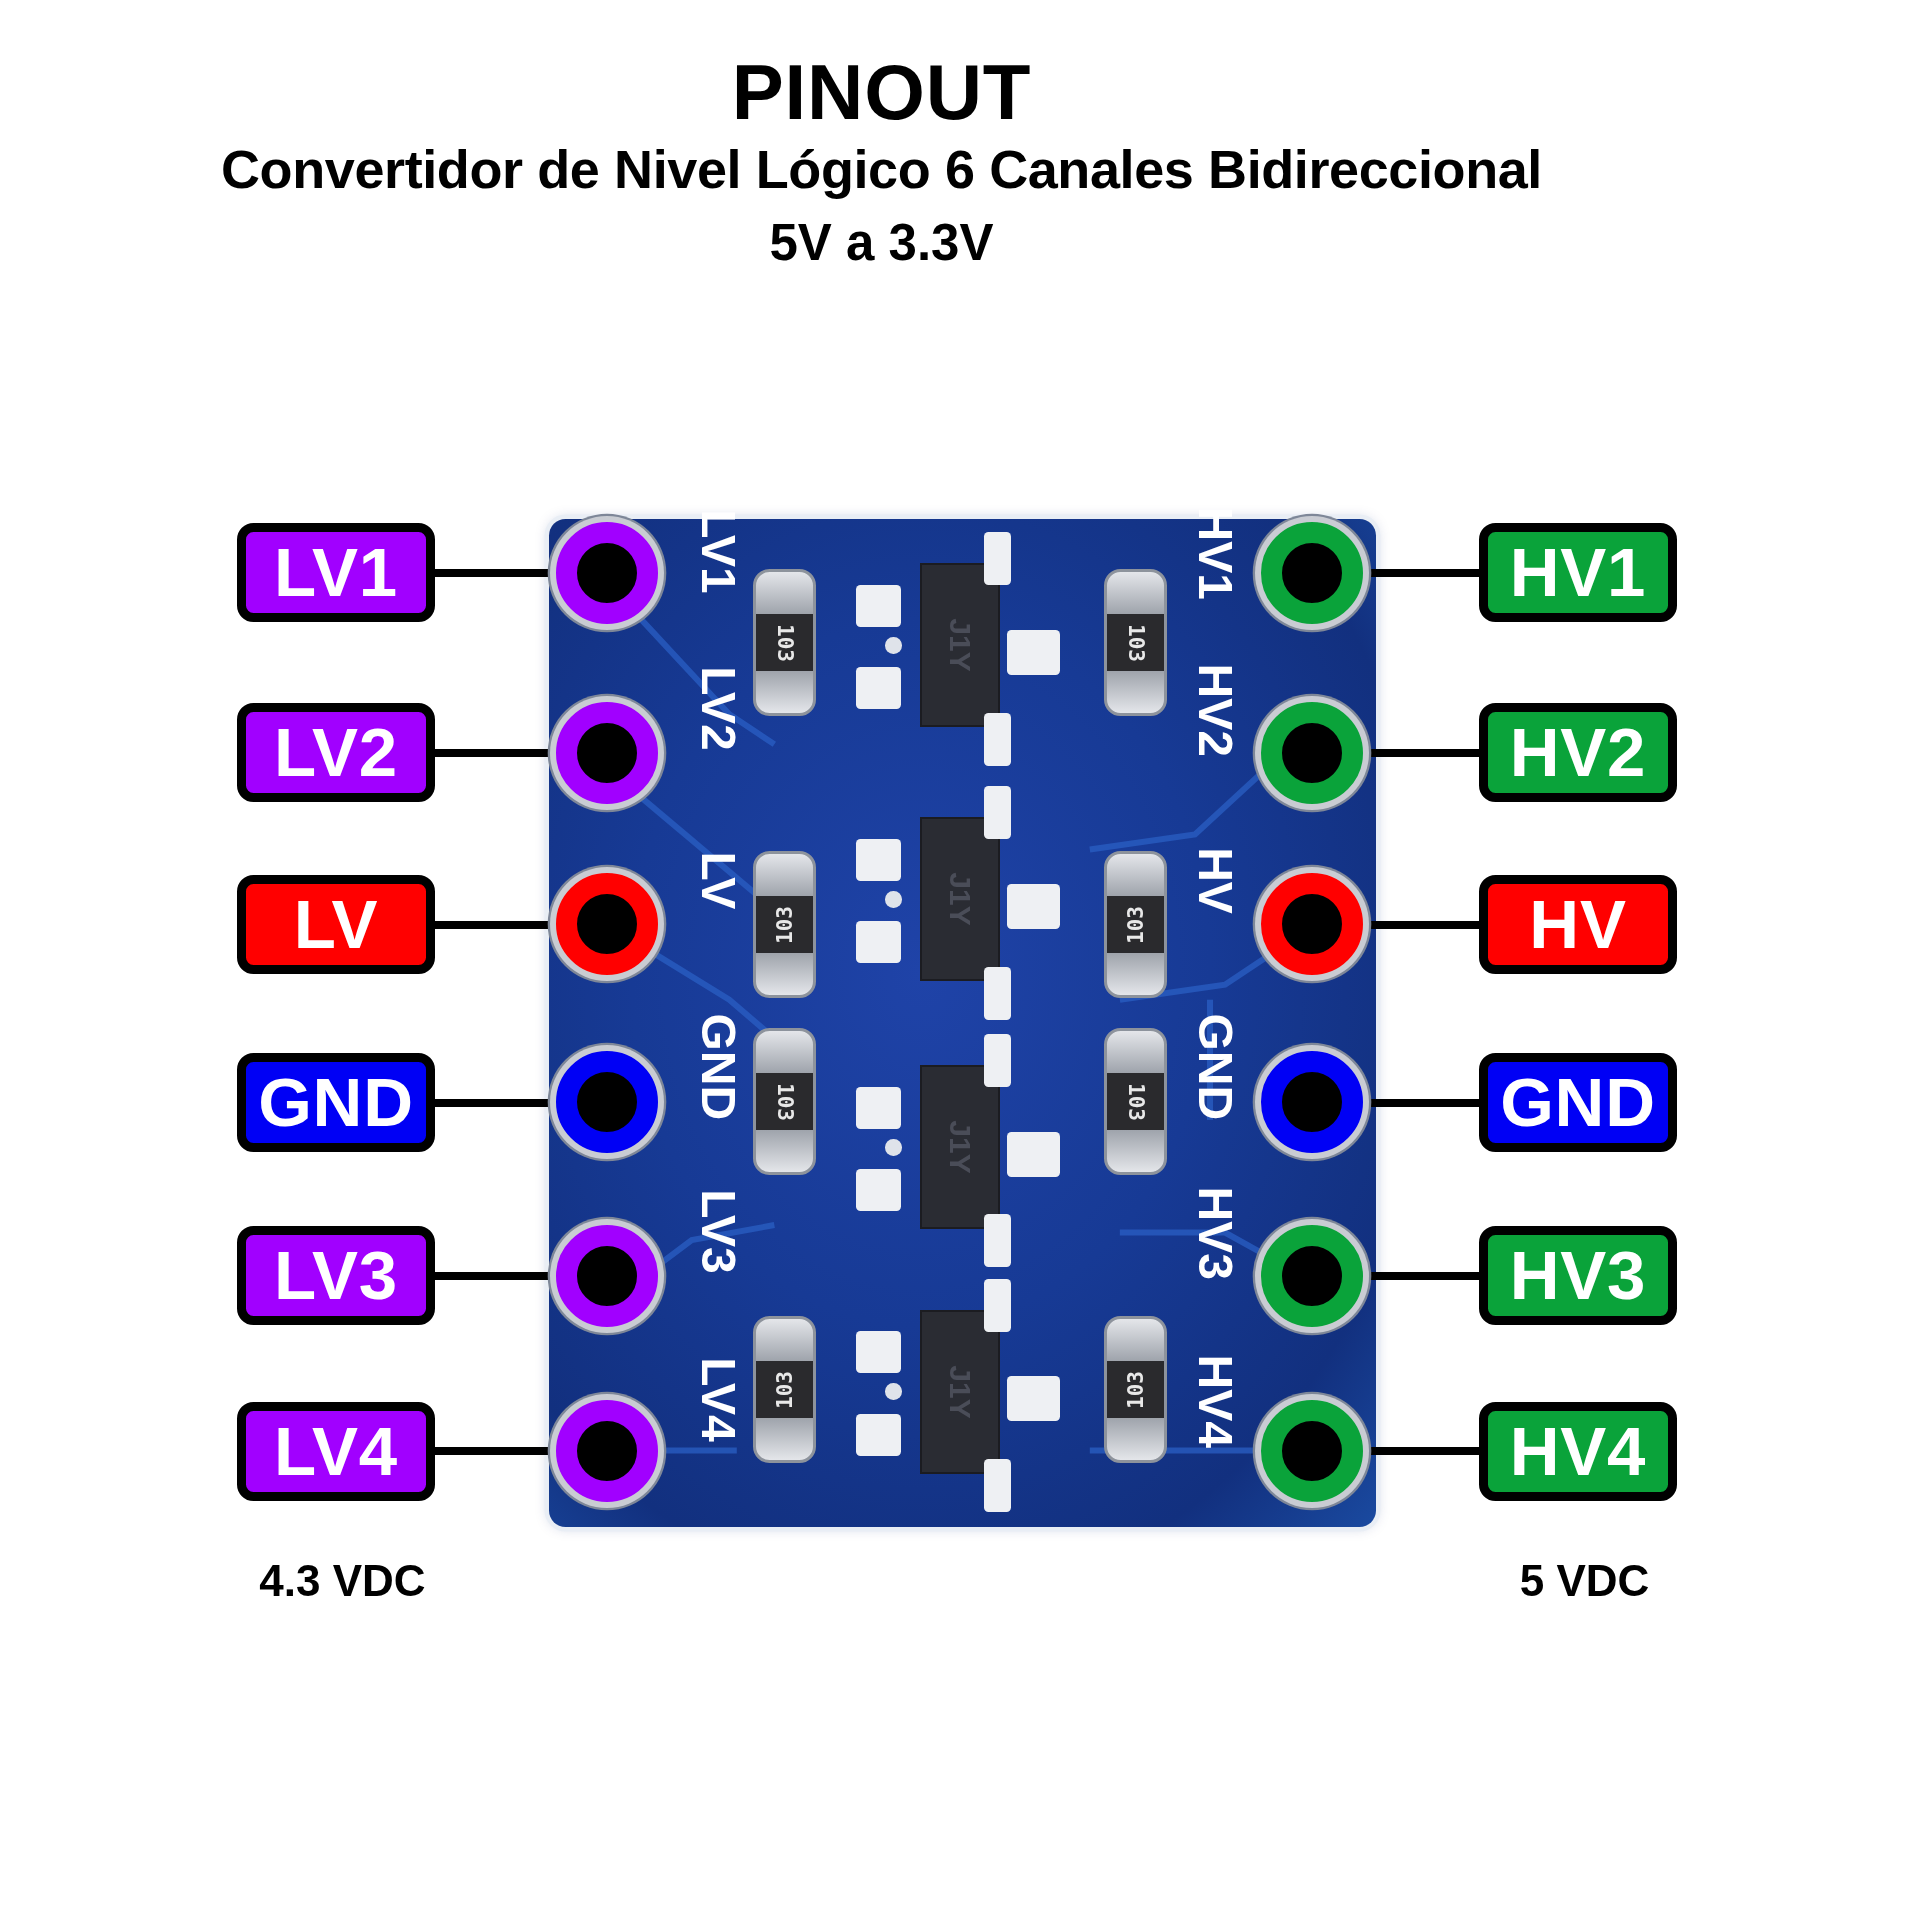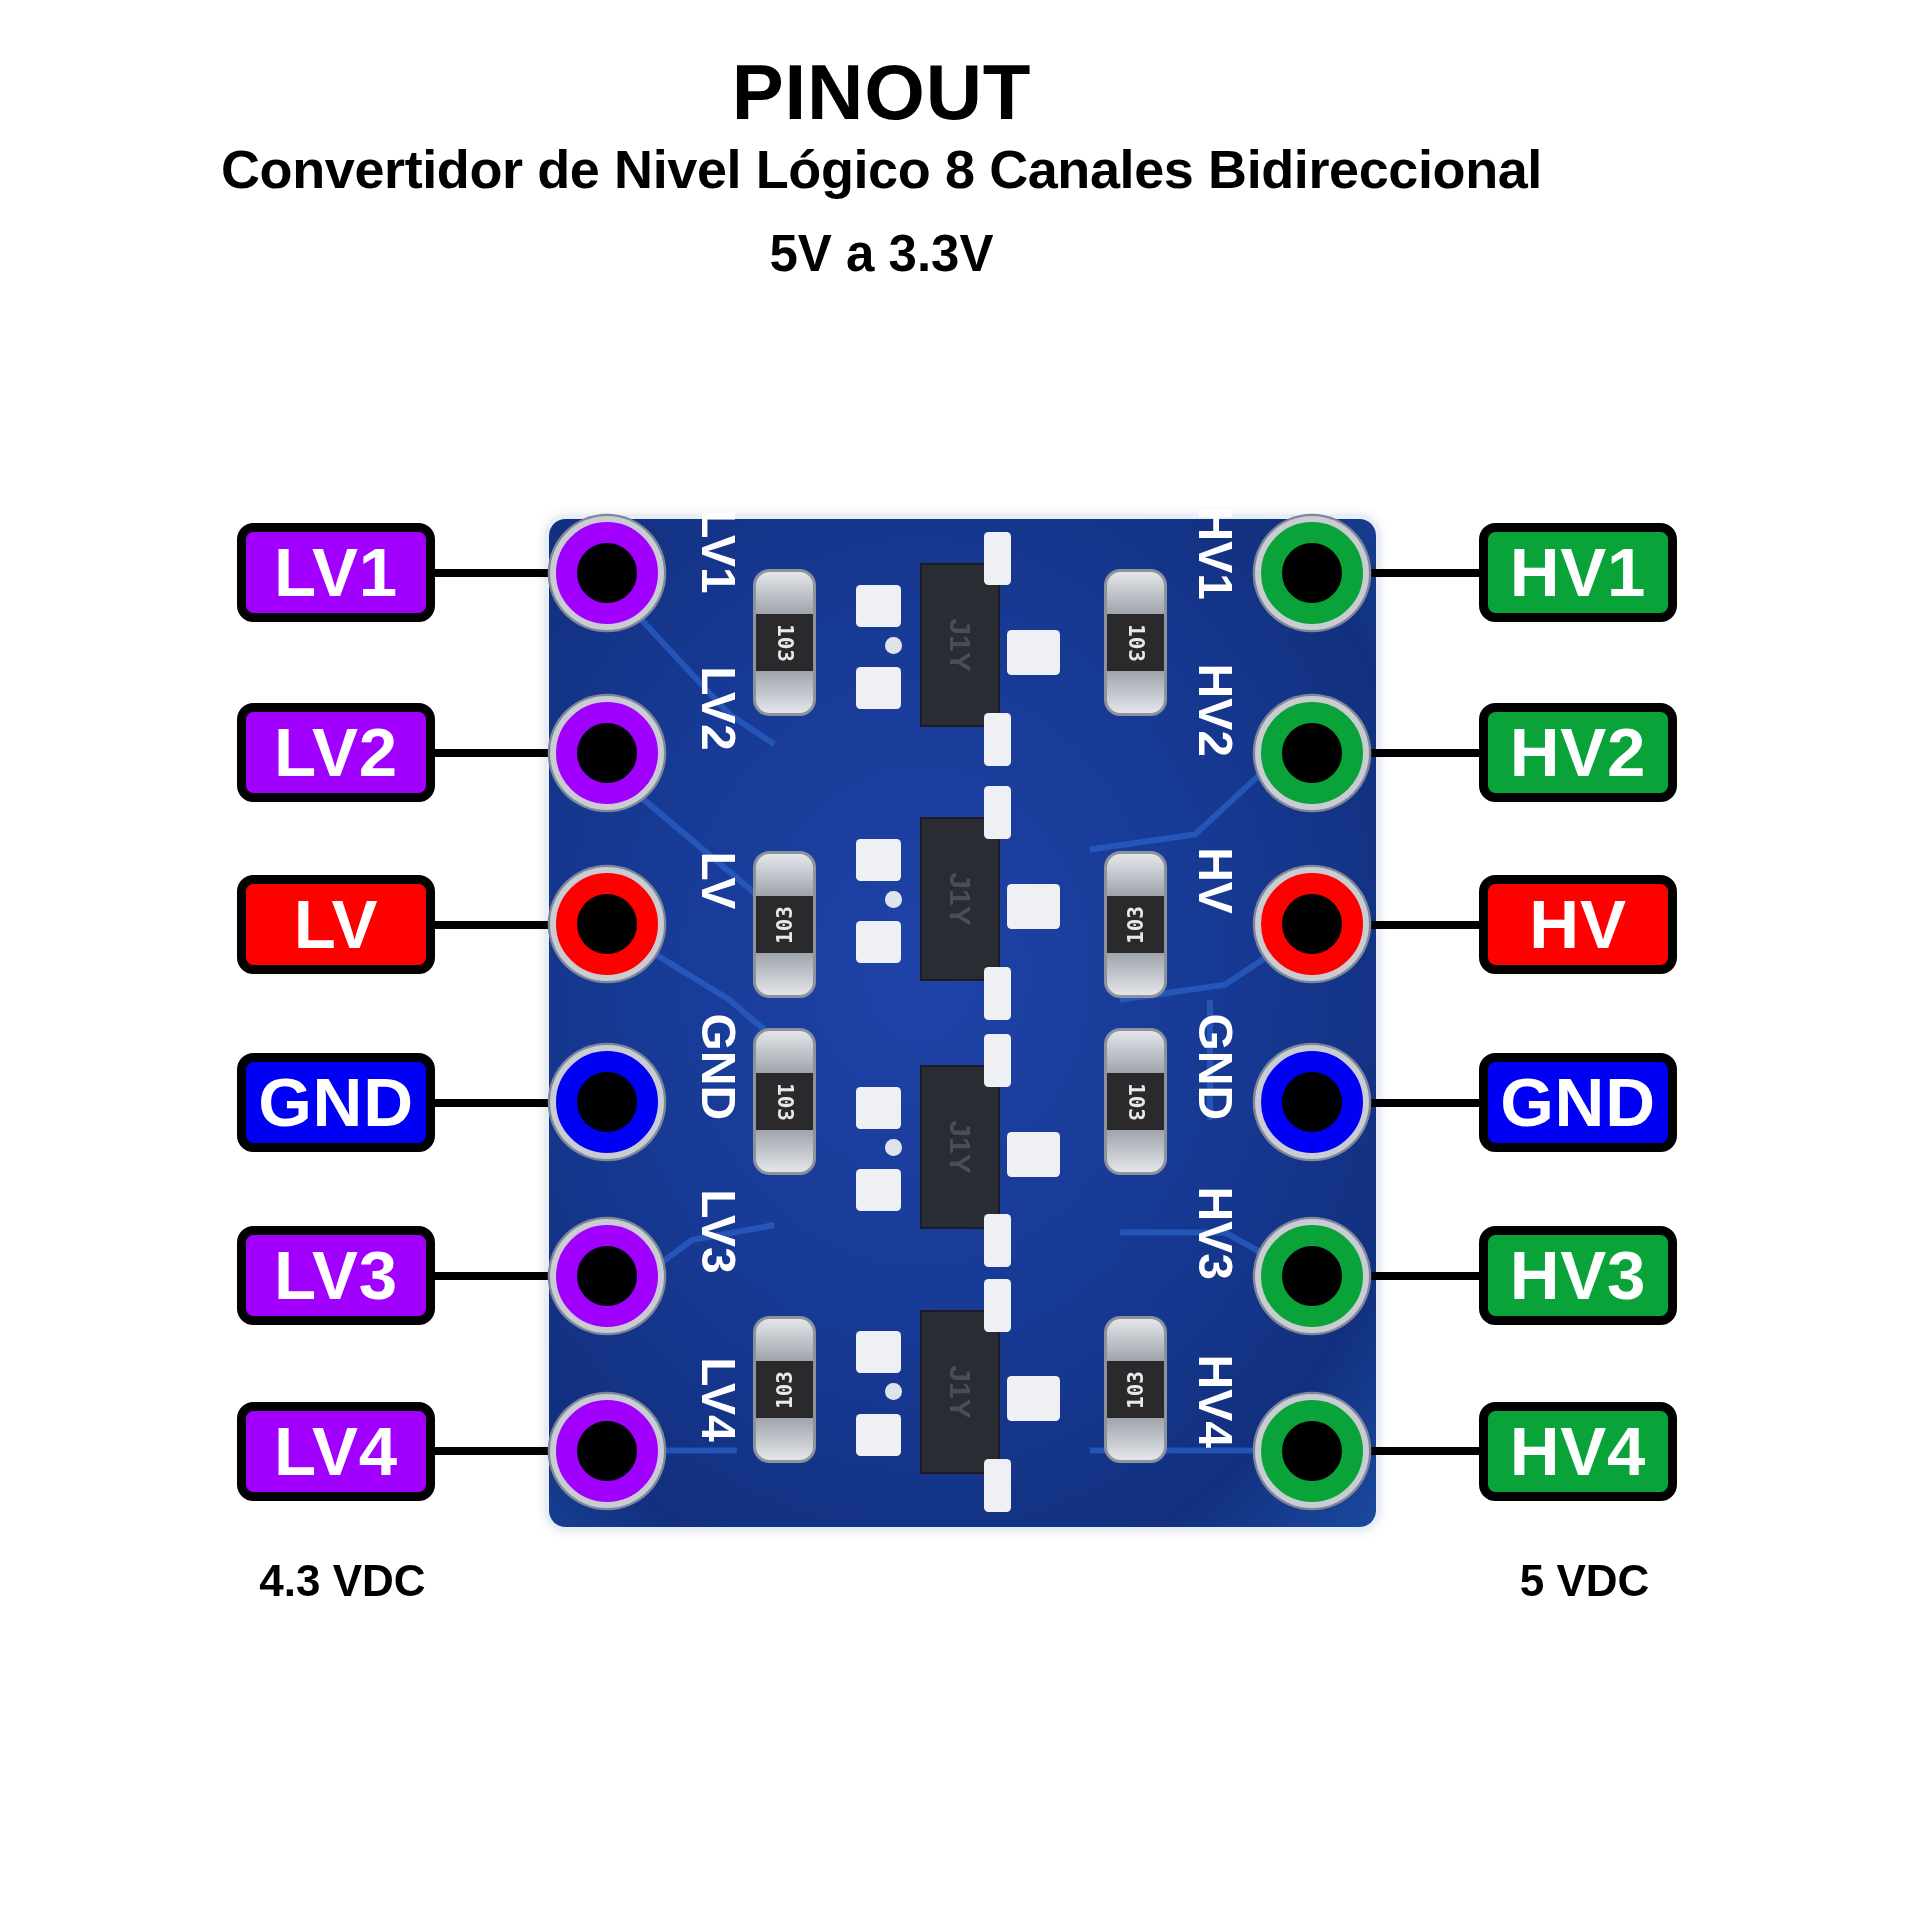--- a/index.html
+++ b/index.html
@@ -1,20 +1,20 @@
 <!DOCTYPE html>
 <html style="font-size:12px"><head>
 <meta charset="utf-8">
 <style>
   html, body { margin:0; padding:0; background:#ffffff; }
   body { width:1924px; height:1924px; position:relative; overflow:hidden; font-family:"Liberation Sans", sans-serif; }
   .title { position:absolute; left:0; width:1763px; text-align:center; color:#000; font-weight:bold; white-space:nowrap; }
   #t1 { top:47px; font-size:78px; letter-spacing:0.8px; }
   #t2 { top:138px; font-size:54px; letter-spacing:-0.4px; }
-  #t3 { top:213px; font-size:51px;margin-top:11px; }
+  #t3 { top:213px; font-size:51px; }
   .foot { position:absolute; text-align:center; color:#000; font-weight:bold; font-size:44px; line-height:60px; width:451px; white-space:nowrap; }
   #foot-left { left:117px; top:1551px; }
   #foot-right { left:1359px; top:1551px; }
 
   .board { position:absolute; left:549px; top:519px; width:827px; height:1008px; border-radius:16.5px;
            background: radial-gradient(ellipse at 45% 45%, #1f43a8 0%, #173a95 45%, #12307f 80%, #1a4aa0 100%);
            box-shadow: 0 0 0 4.5px #e9eef5, 0 0 13.5px rgba(0,40,120,0.25); }
   .pcb-svg { position:absolute; left:0; top:0; width:827px; height:1008px; }
 
   .pin-label { position:absolute; width:198px; height:99px; border:9px solid #000; border-radius:16.5px; box-sizing:border-box;
@@ -34,21 +34,21 @@
 
   .trans { position:absolute; width:80px; height:164px; background:#2a2c33; border:2.3px solid #1b1c21; box-sizing:border-box; }
   .trans-text { position:absolute; left:50%; top:50%; color:#4a4d58; font-size:30px; font-weight:bold; transform:translate(-50%,-50%) rotate(90deg); white-space:nowrap; }
   .pad { position:absolute; background:#eef0f3; border-radius:4.5px; }
   .via { position:absolute; width:16.5px; height:16.5px; border-radius:50%; background:#dfe3ea; }
 </style>
 </head>
 <body>
 
 <div class="title" id="t1">PINOUT</div>
-<div class="title" id="t2">Convertidor de Nivel Lógico 8 Canales Bidireccional</div>
+<div class="title" id="t2">Convertidor de Nivel Lógico 6 Canales Bidireccional</div>
 <div class="title" id="t3">5V a 3.3V</div>
 
 <div class="board" id="board">
   <svg class="pcb-svg" viewBox="0 0 1101 1342">
     <g stroke="#2a5fc4" stroke-width="8" fill="none" opacity="0.75">
       <path d="M110 120 L240 260 L300 300"></path>
       <path d="M110 360 L300 520"></path>
       <path d="M110 560 L240 640 L310 700"></path>
       <path d="M110 1020 L190 960 L300 940"></path>
       <path d="M990 300 L860 420 L720 440"></path>

